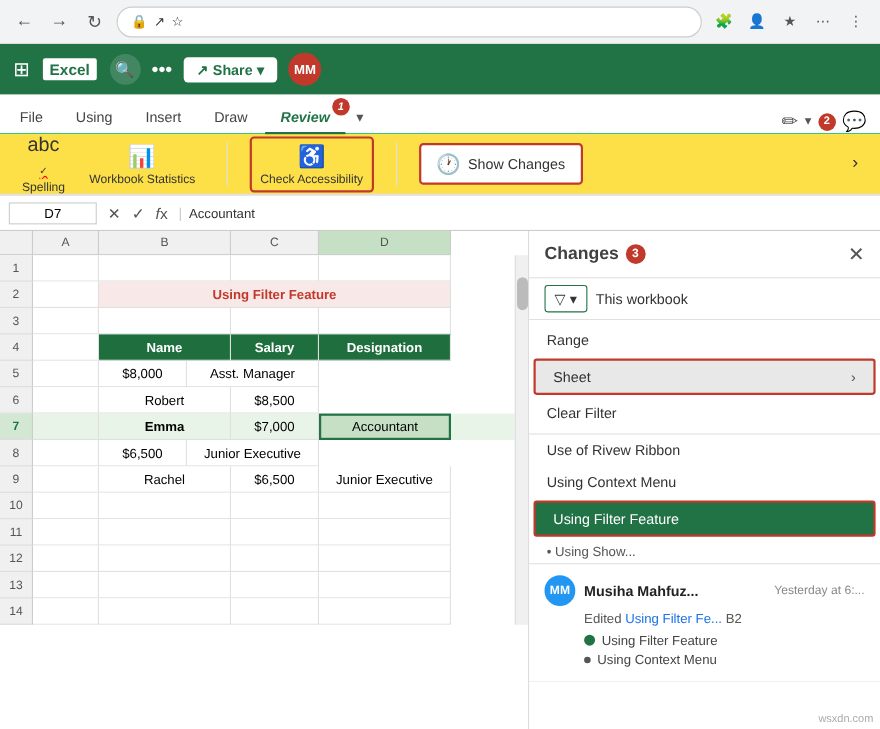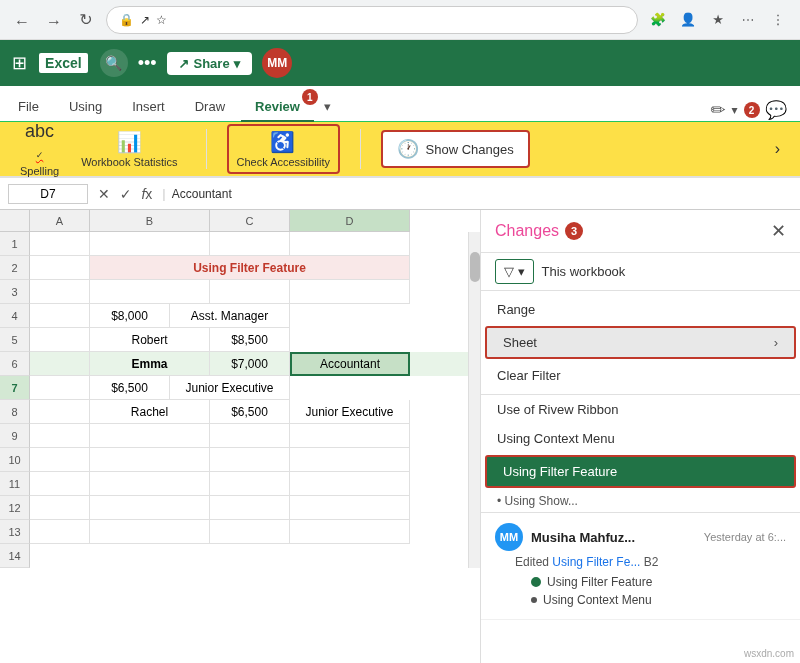--- a/index.html
+++ b/index.html
@@ -204,21 +204,21 @@
       border-left: 1px solid #ddd;
       display: flex;
       flex-direction: column;
       overflow: hidden;
     }
     .panel-header {
       display: flex; align-items: center; justify-content: space-between;
       padding: 10px 14px; border-bottom: 1px solid #e0e0e0;
     }
     .panel-title-row { display: flex; align-items: center; gap: 6px; }
-    .panel-title { font-size: 16px; font-weight: 400; color: #ec4899; }
+    .panel-title { font-size: 16px; font-weight: 700; color: #404040; }
     .badge-3 {
       width: 18px; height: 18px; border-radius: 50%; background: #c0392b;
       color: white; font-size: 11px; font-weight: bold;
       display: flex; align-items: center; justify-content: center;
     }
     .close-btn { cursor: pointer; color: #555; font-size: 18px; border: none; background: none; }
 
     .panel-filter-row {
       display: flex; align-items: center; padding: 6px 14px;
       border-bottom: 1px solid #e0e0e0; gap: 8px;
@@ -246,21 +246,21 @@
     .panel-content { flex: 1; overflow-y: auto; }
     .activity-item { padding: 10px 14px; border-bottom: 1px solid #f0f0f0; }
     .activity-user-row { display: flex; align-items: center; gap: 8px; margin-bottom: 4px; }
     .user-avatar {
       width: 28px; height: 28px; border-radius: 50%; background: #2196F3;
       color: white; font-size: 11px; font-weight: bold;
       display: flex; align-items: center; justify-content: center; flex-shrink: 0;
     }
     .user-name { font-size: 13px; font-weight: 600; color: #222; }
     .activity-time { font-size: 11px; color: #888; margin-left: auto; }
-    .activity-desc { font-size: 12px; color: #555; margin-left: 20px; }
+    .activity-desc { font-size: 12px; color: #555; margin-left: 36px; }
     .activity-desc .highlight { color: #1a73e8; }
     .bullet-list { margin-left: 36px; margin-top: 4px; }
     .bullet-item { font-size: 12px; color: #444; padding: 2px 0; display: flex; align-items: center; gap: 6px; }
     .bullet-dot { width: 6px; height: 6px; border-radius: 50%; background: #555; flex-shrink: 0; }
     .bullet-radio { width: 10px; height: 10px; border-radius: 50%; border: 2px solid #217346; flex-shrink: 0; background: white; }
     .bullet-radio.filled { background: #217346; }
 
     
     .watermark {
       position: fixed; bottom: 4px; right: 6px; font-size: 10px; color: #aaa; pointer-events: none;
@@ -300,21 +300,21 @@
     </button>
     <div class="avatar">MM</div>
   </div>
 </div>
 
 <div class="ribbon-tabs">
   <div class="ribbon-tab">File</div>
   <div class="ribbon-tab">Using</div>
   <div class="ribbon-tab">Insert</div>
   <div class="ribbon-tab">Draw</div>
-  <div class="ribbon-tab active" style="position:relative;">
+  <div class="ribbon-tab active" style="position:relative;font-style:italic;">
     <span>Review</span>
     <span class="circle-badge" style="position:absolute;top:-4px;right:-4px;width:16px;height:16px;font-size:10px;">1</span>
   </div>
   <div class="ribbon-tab ribbon-tab-more">▾</div>
   <div style="flex:1"></div>
   <div style="display:flex;align-items:center;gap:6px;margin-right:8px;">
     <span style="color:#555;font-size:18px;cursor:pointer;">✏</span>
     <span style="color:#555;font-size:12px;cursor:pointer;">▾</span>
     <div class="ribbon-btn-wrapper">
       <span style="width:16px;height:16px;background:#c0392b;color:white;border-radius:50%;font-size:10px;font-weight:bold;display:inline-flex;align-items:center;justify-content:center;">2</span>
@@ -410,20 +410,26 @@
           <div class="grid-cell title-cell center" style="width:320px;">Using Filter Feature</div>
         </div>
 
         <div class="grid-row">
           <div class="grid-cell" style="width:60px;"></div>
           <div class="grid-cell" style="width:120px;"></div>
           <div class="grid-cell" style="width:80px;"></div>
           <div class="grid-cell" style="width:120px;"></div>
         </div>
 
+        <div class="grid-row">
+          <div class="grid-cell" style="width:60px;"></div>
+          <div class="grid-cell header-cell center" style="width:120px;">Name</div>
+          <div class="grid-cell header-cell center" style="width:80px;">Salary</div>
+          <div class="grid-cell header-cell center" style="width:120px;">Designation</div>
+        </div>
 
         <div class="grid-row">
           <div class="grid-cell" style="width:60px;"></div>
           <div class="grid-cell center" style="width:80px;">$8,000</div>
           <div class="grid-cell center" style="width:120px;">Asst. Manager</div>
         </div>
 
         <div class="grid-row">
           <div class="grid-cell" style="width:60px;"></div>
           <div class="grid-cell center" style="width:120px;">Robert</div>

